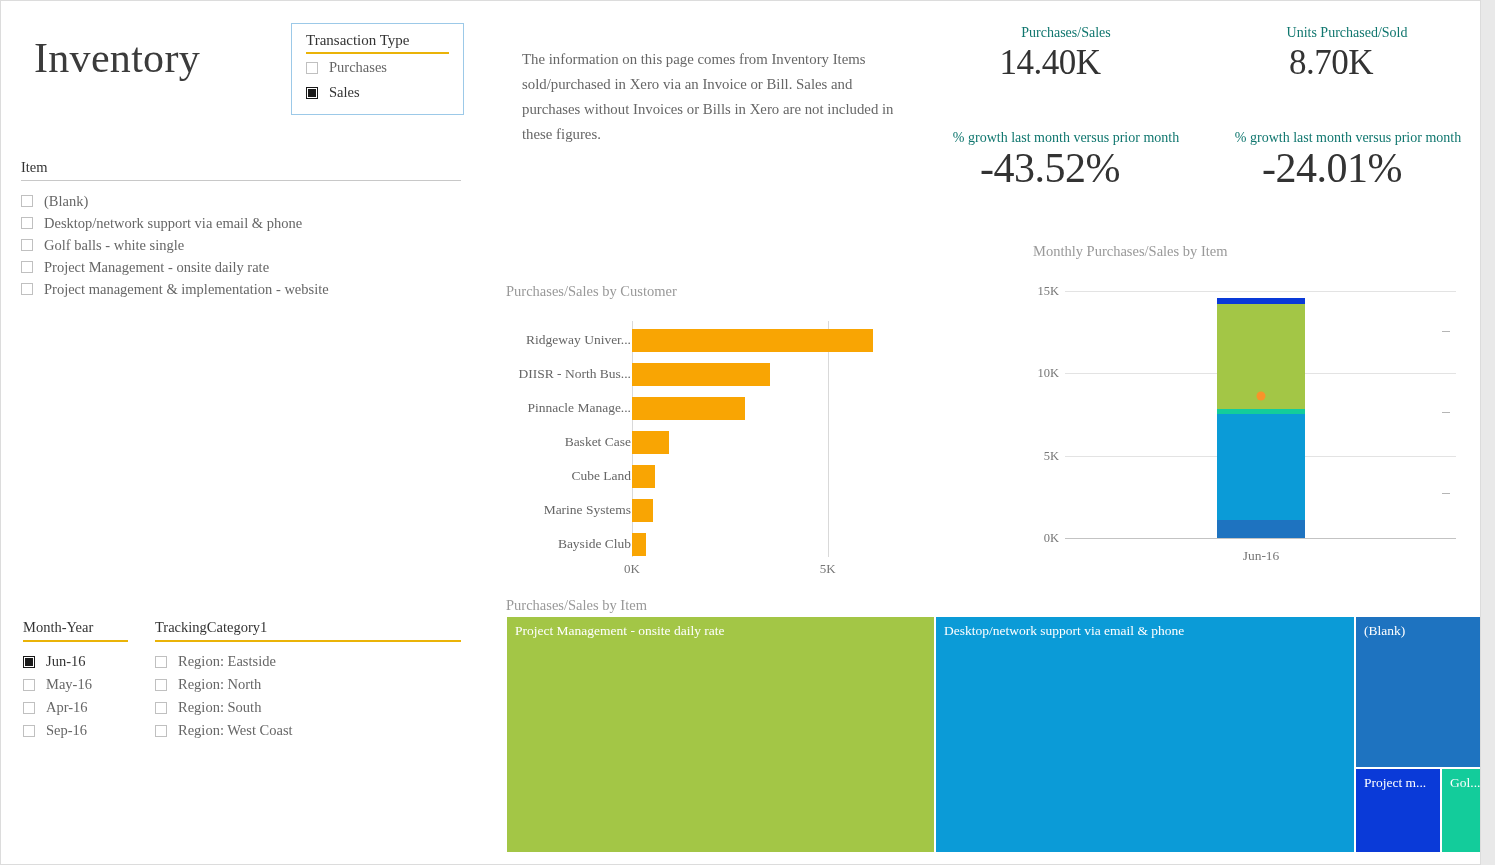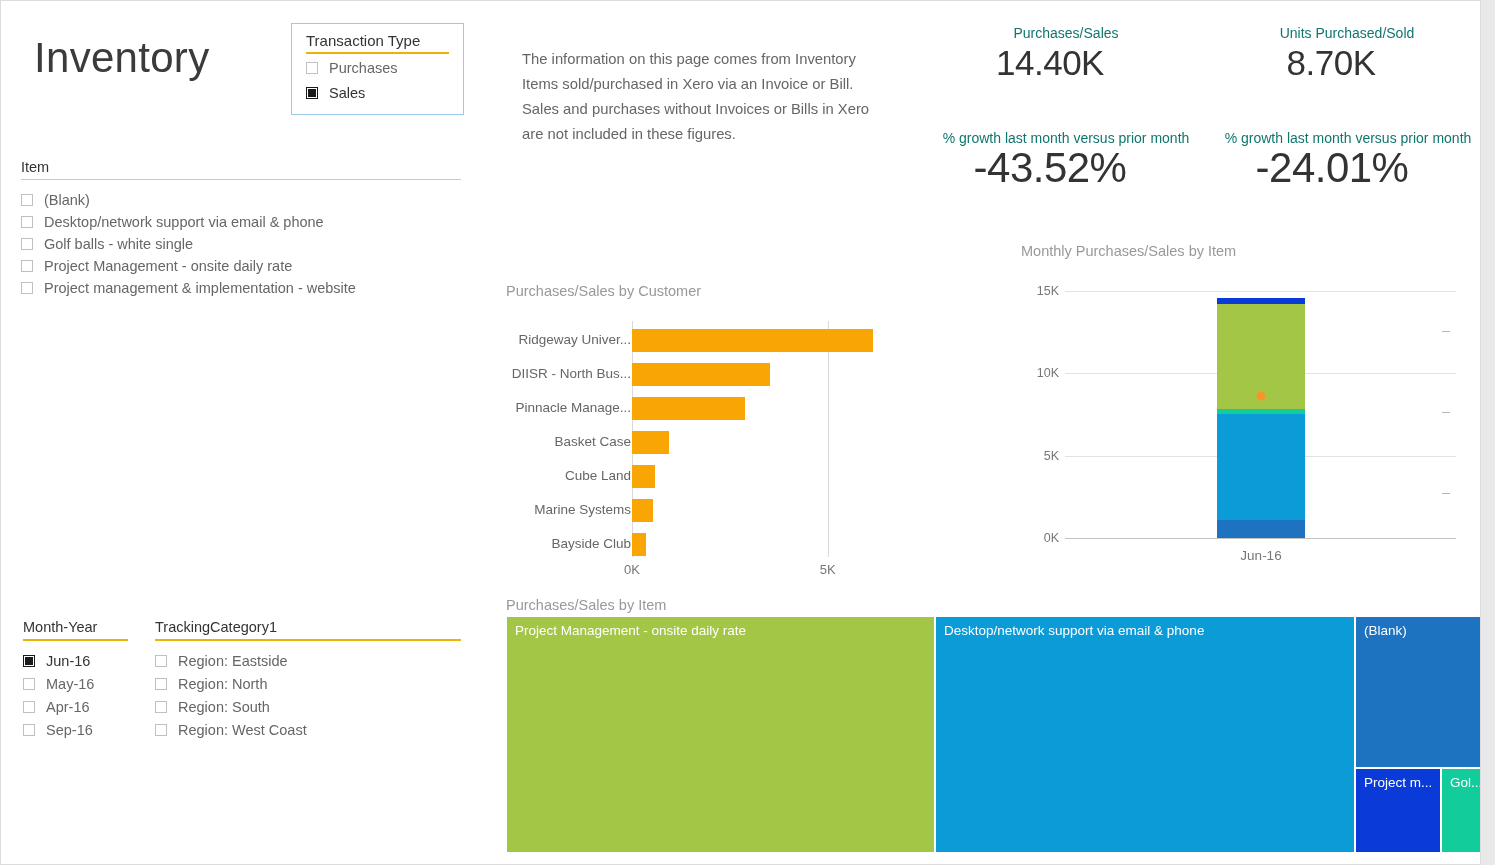--- a/index.html
+++ b/index.html
@@ -11,20 +11,21 @@
     -webkit-font-smoothing: antialiased;
   }
   #page {
     position: relative;
     width: 1481px;
     height: 865px;
     background: #ffffff;
     border: 1px solid #dcdcdc;
     box-sizing: border-box;
     overflow: hidden;
+    font-family: Liberation Serif, serif;
   }
   .abs { position: absolute; }
 
   
   #title {
     left: 33px; top: 32px;
     font-size: 42px;
     font-weight: 300;
     color: #3b3b3b;
     letter-spacing: 0.3px;
@@ -159,21 +160,21 @@
   .bar-axis-label {
     position: absolute;
     bottom: -4px;
     font-size: 13px;
     color: #777777;
     transform: translateX(-50%);
   }
 
   
   #colchart { left: 1020px; top: 242px; width: 475px; height: 318px; }
-  #colchart .visual-title { position: absolute; left: 0; top: 0; text-align: right; }
+  #colchart .visual-title { position: absolute; left: 12px; top: 0; text-align: right; }
   .col-plot { position: absolute; left: 0; top: 26px; width: 475px; height: 292px; }
   .grid-line {
     position: absolute;
     left: 44px; right: 40px;
     height: 1px;
     background: #e3e3e3;
   }
   .grid-line.base { background: #c3c3c3; }
   .y-tick {
     position: absolute;

